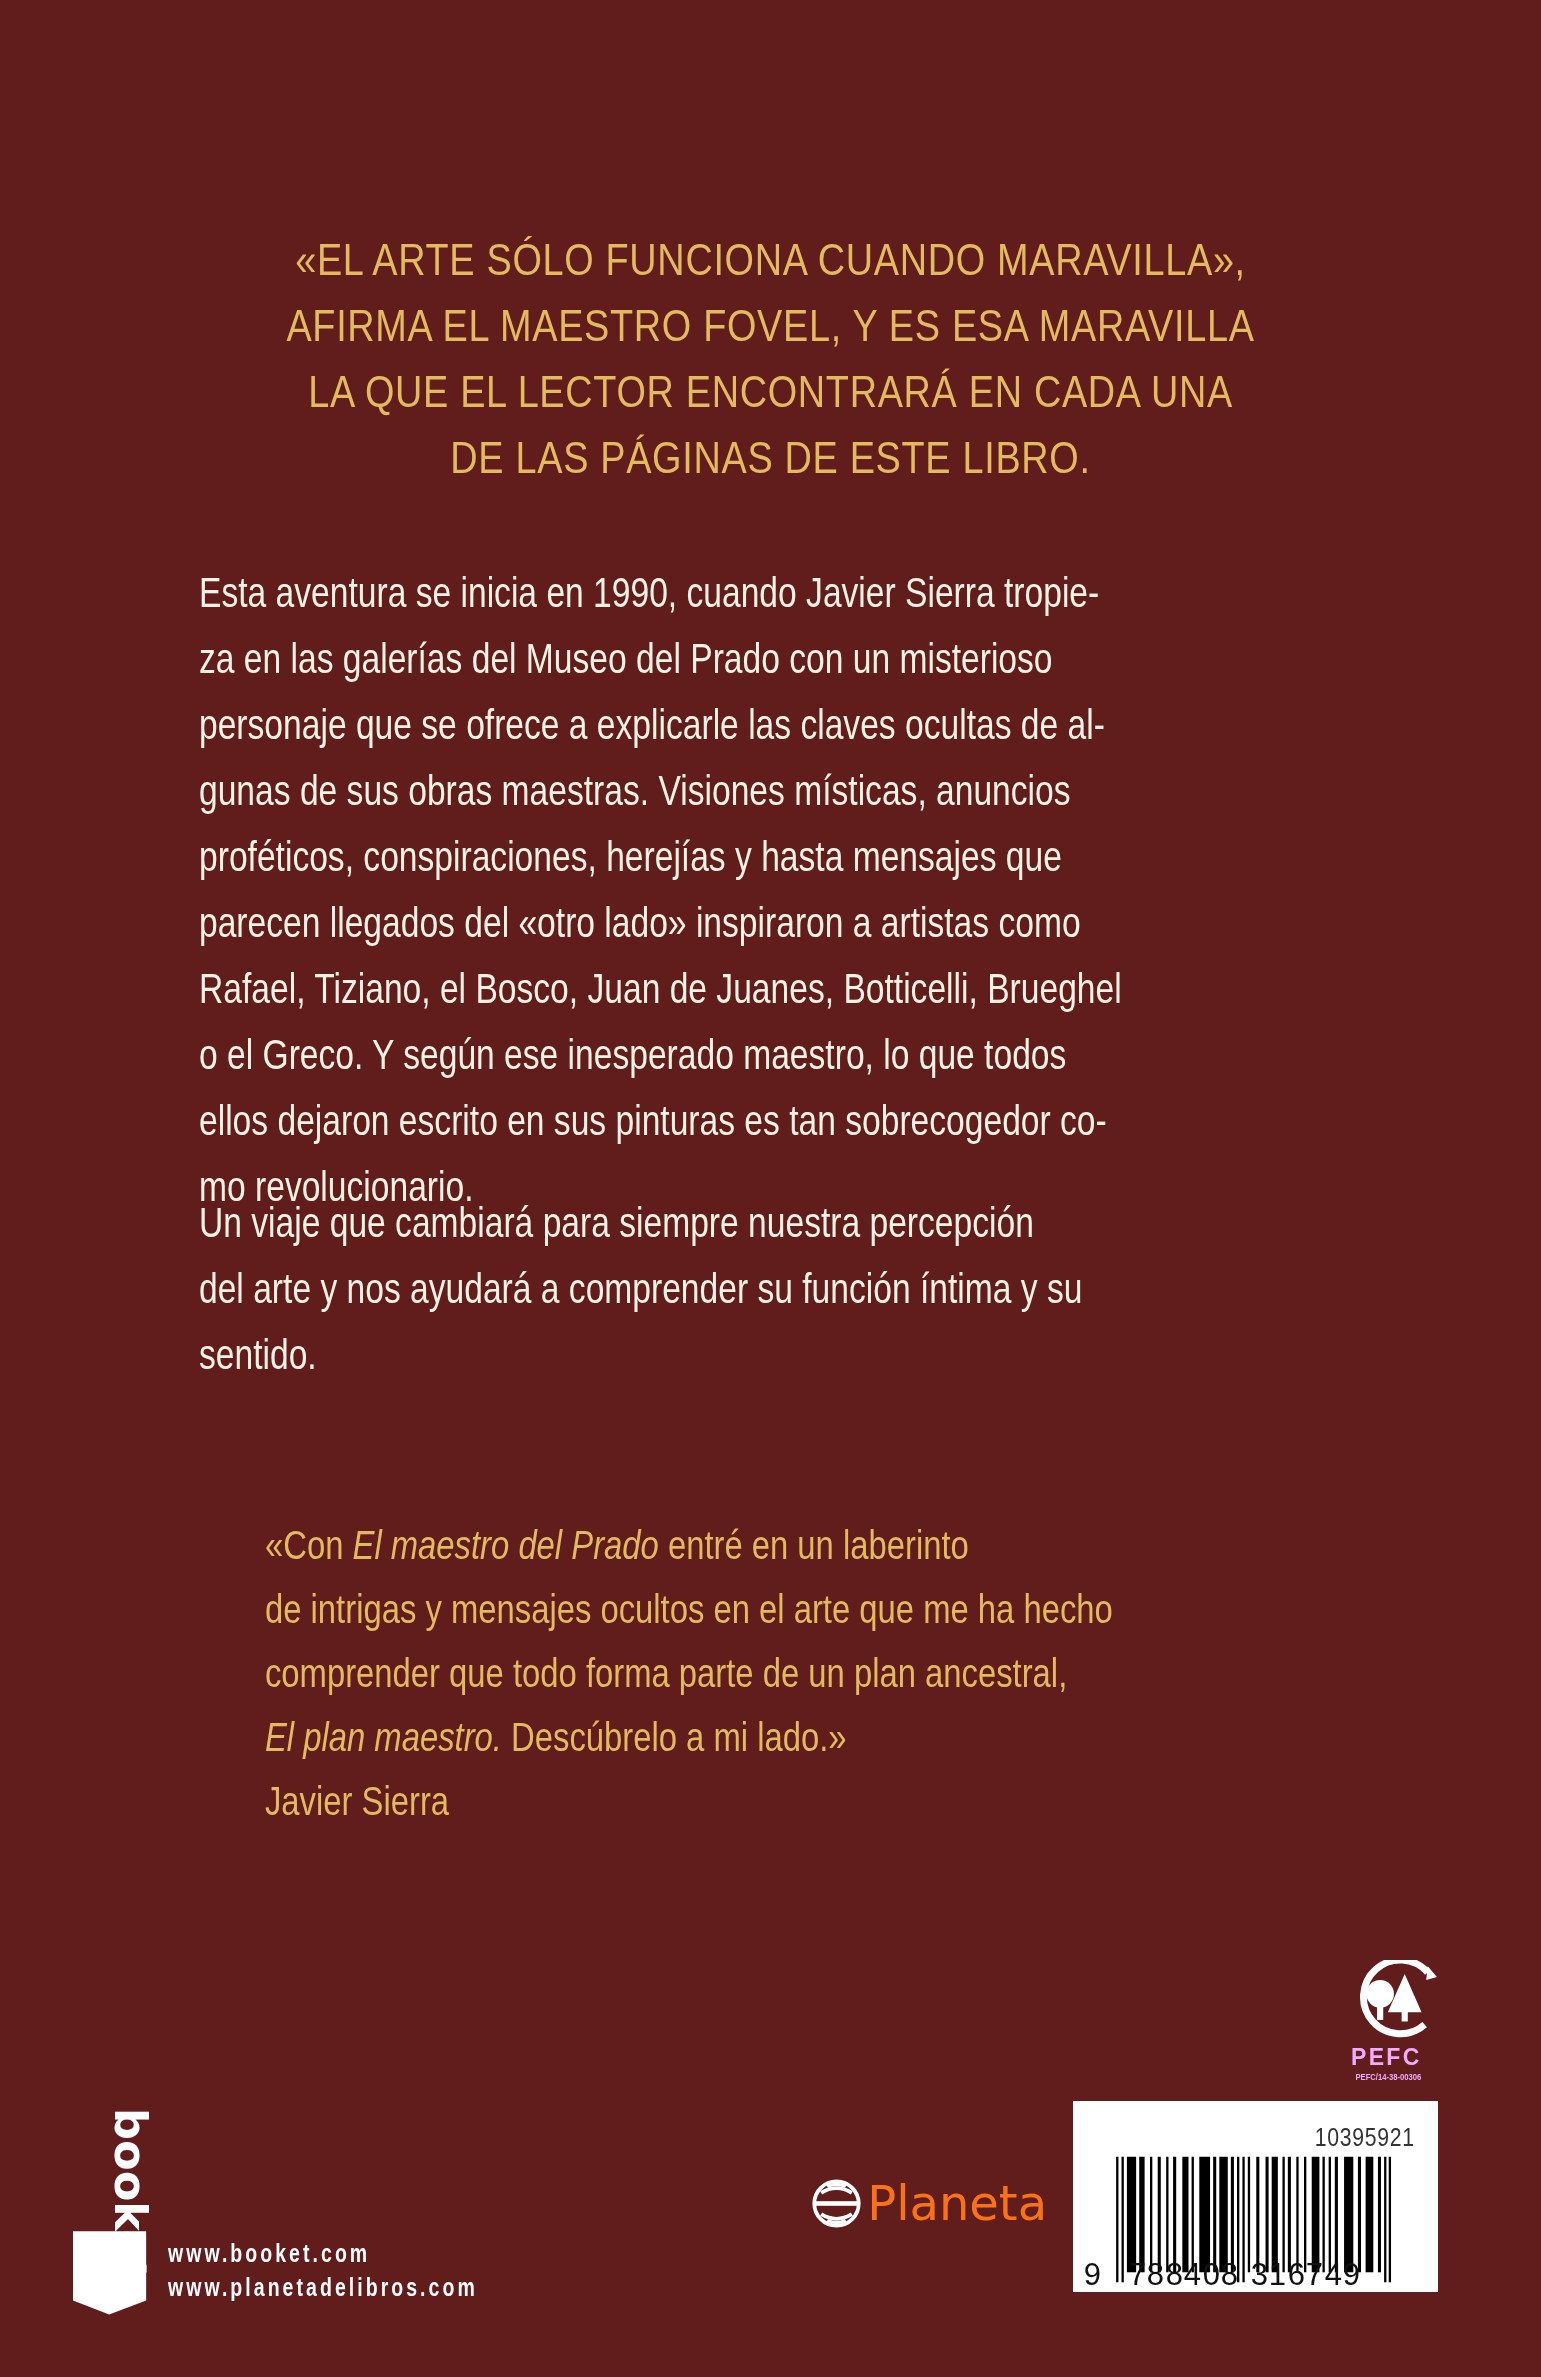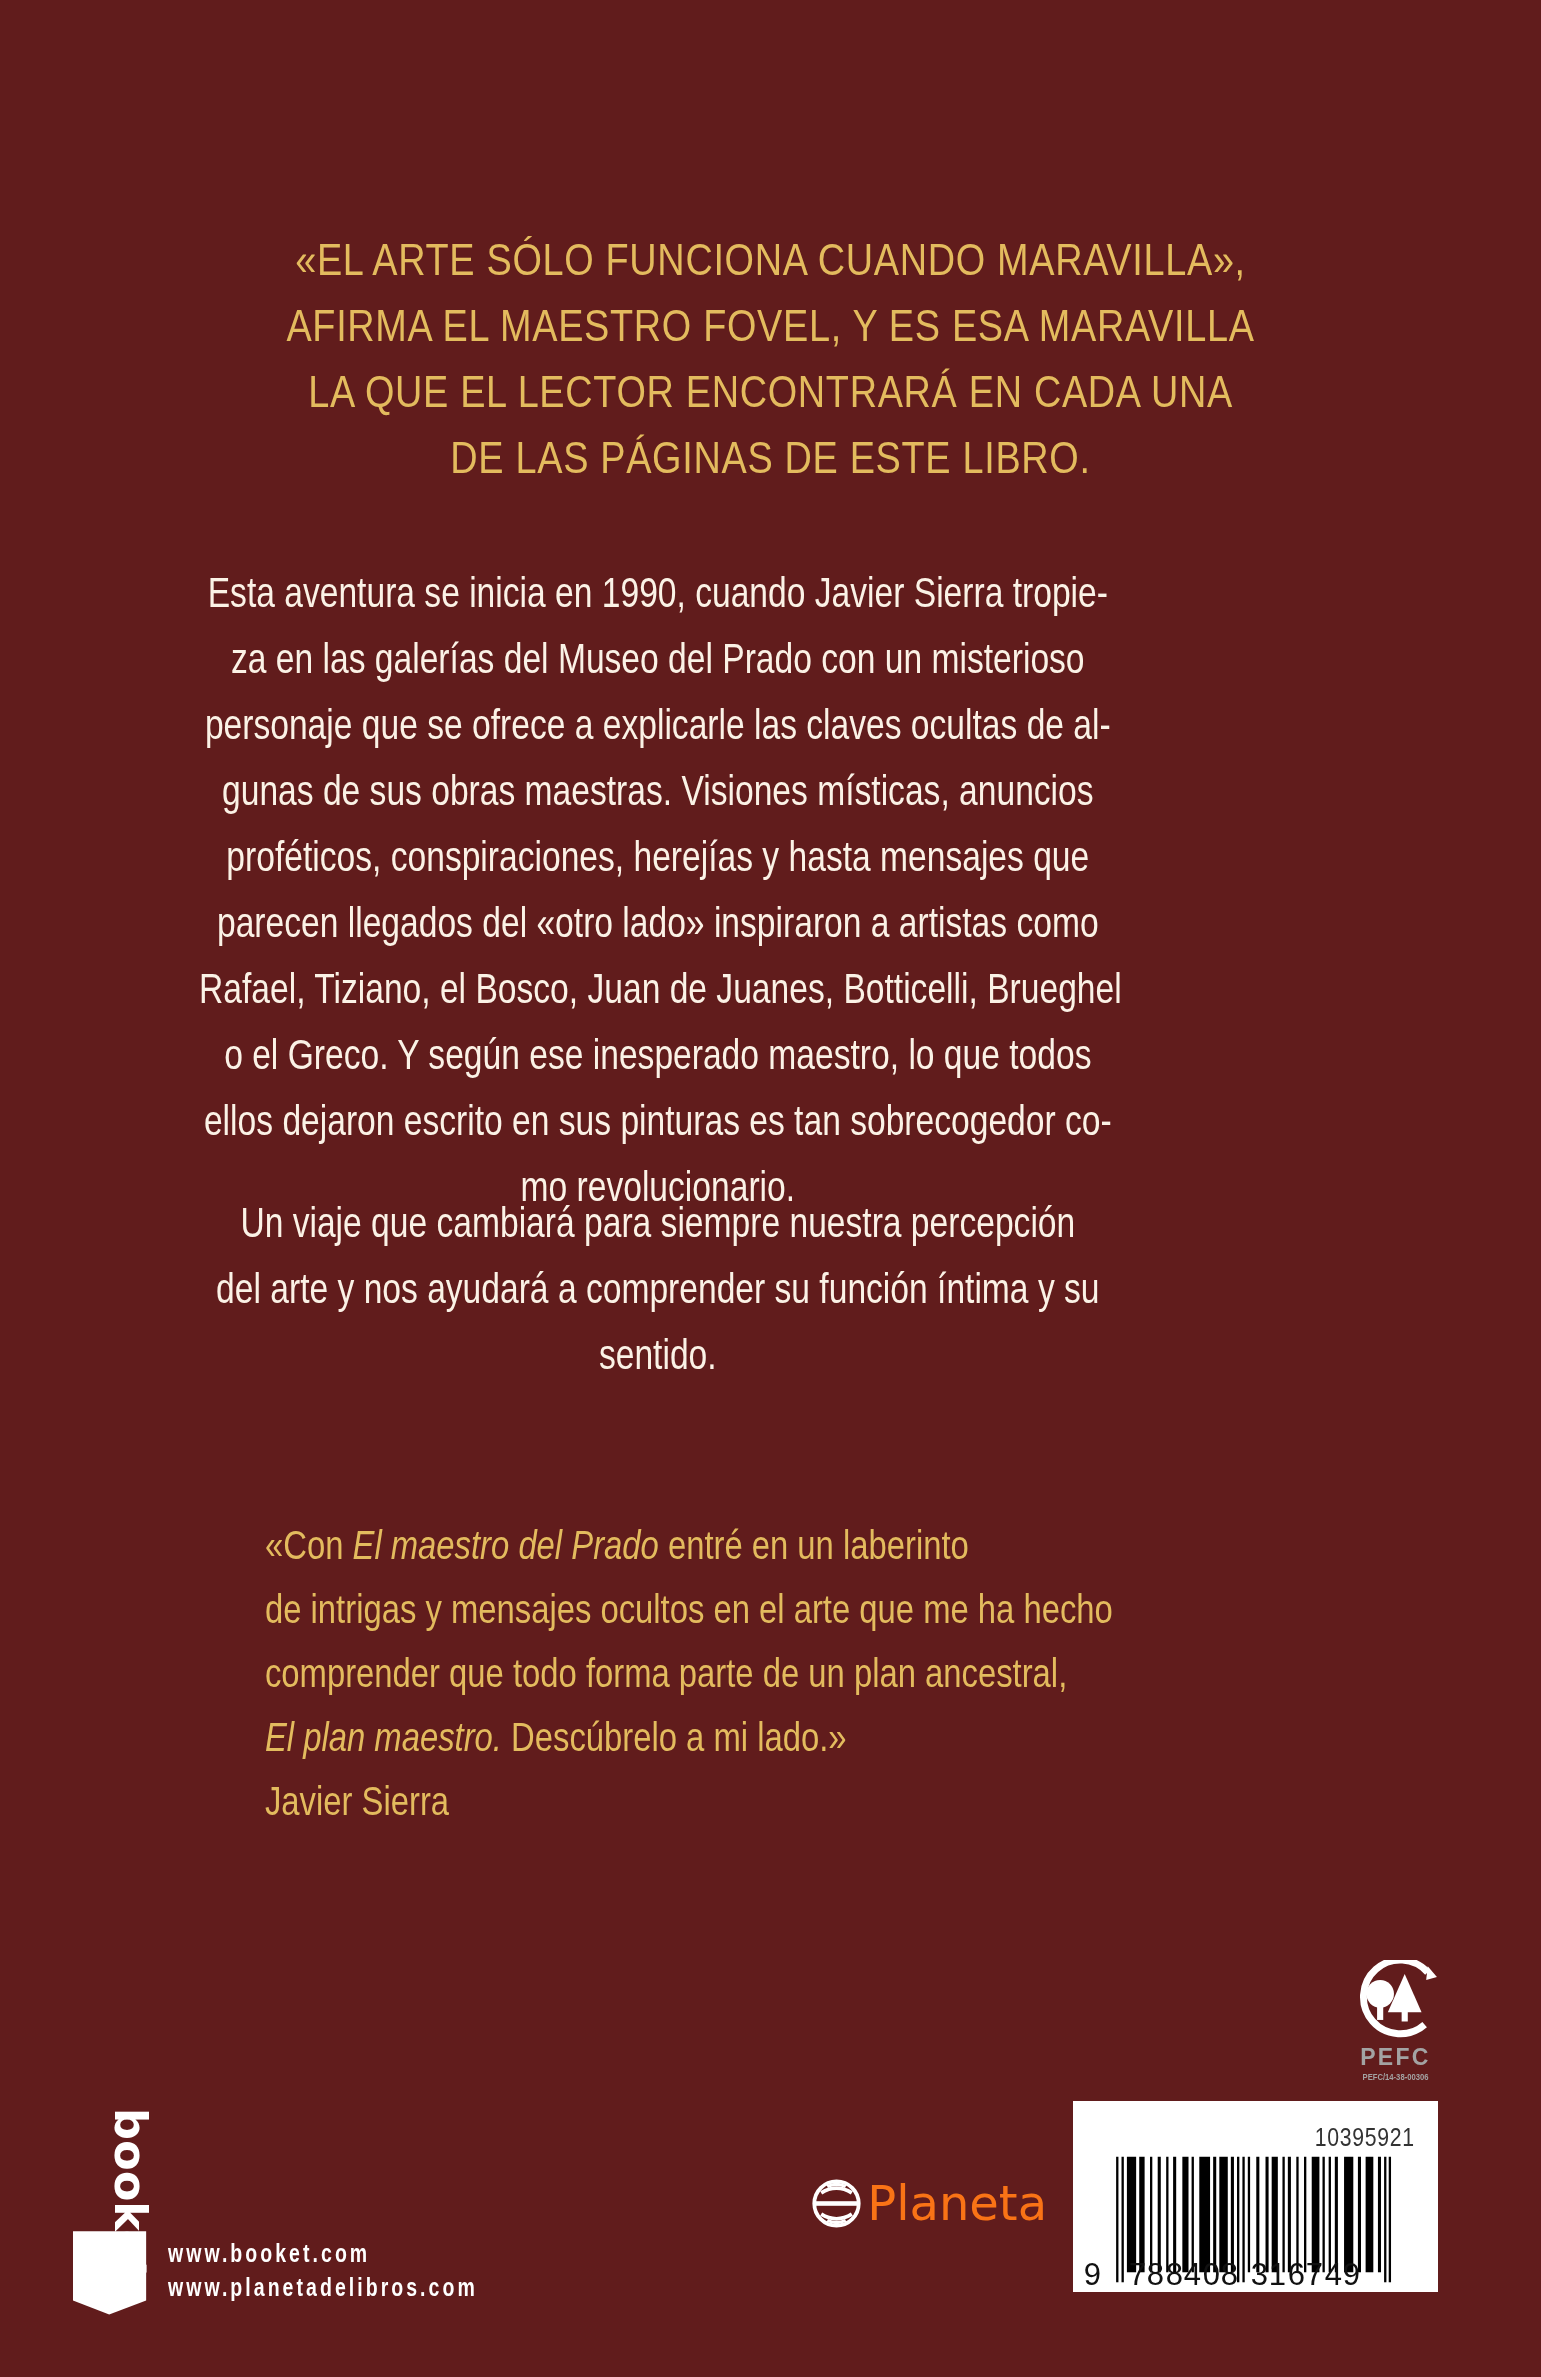--- a/index.html
+++ b/index.html
@@ -21,21 +21,20 @@
       transform: scaleX(0.86);
       transform-origin: center top;
     }
     .headline .line { display: block; white-space: nowrap; }
     .body-text {
       left: 199px; width: 1147px;
       color: #fbf2e6;
       font-family: "Liberation Sans", sans-serif;
       font-size: 42px;
       line-height: 66px;
-      text-align: center;
     }
     .body-text .line {
       display: block; white-space: nowrap;
       transform: scaleX(0.80); transform-origin: left top;
     }
     .quote {
       left: 154px; width: 1233px; top: 1513px;
       text-align: left;
       color: #e3bb5e;
       font-family: "Liberation Sans", sans-serif;
@@ -59,21 +58,21 @@
       line-height: 34px;
       letter-spacing: 3.9px;
     }
     .urls .url { display: block; white-space: nowrap; transform: scaleX(0.78); transform-origin: left top; }
     .planeta { left: 812px; top: 2179px; height: 49px; display: flex; align-items: center; }
     .planeta-text {
       color: #f97316; font-family: "DejaVu Sans", sans-serif;
       font-size: 48px; margin-left: 6.2px; letter-spacing: 0px;
       line-height: 49px;
     }
-    .pefc { left: 1351px; top: 1960px; width: 89px; text-align: center; color: #a3a3a3; }
+    .pefc { left: 1351px; top: 1960px; width: 89px; text-align: left; color: #f0abfc; }
     .pefc-name {
       font-family: "Liberation Sans", sans-serif; font-weight: bold;
       font-size: 23px; letter-spacing: 2.3px; line-height: 23px; margin-top: 3.1px;
     }
     .pefc-code {
       font-family: "Liberation Sans", sans-serif; font-weight: bold;
       font-size: 8.5px; line-height: 10.8px; margin-top: 3.1px; white-space: nowrap;
       transform: scaleX(0.9);
     }
     .barcode-box {

